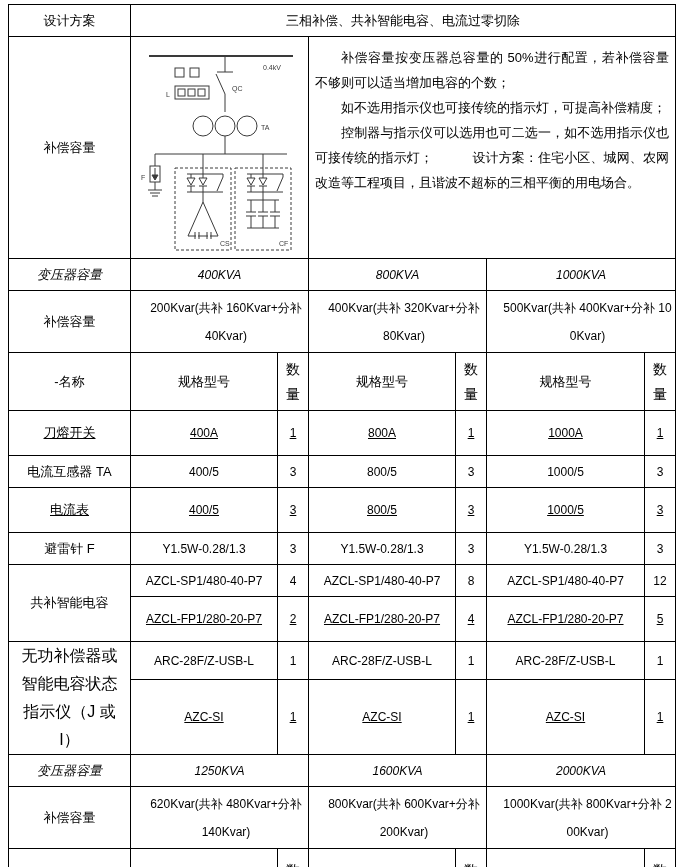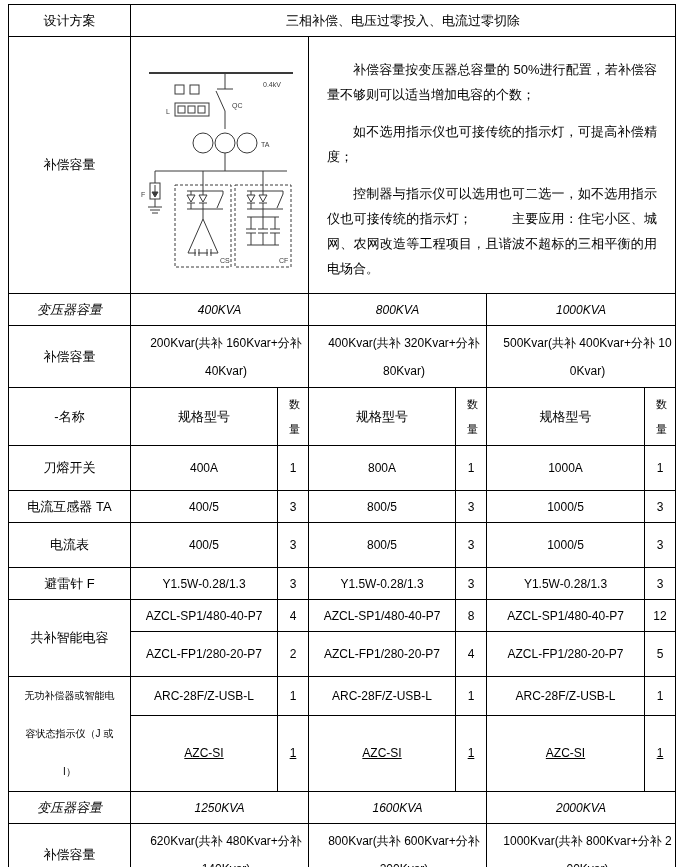--- a/index.html
+++ b/index.html
@@ -1,35 +1,35 @@
 <!DOCTYPE html>
 <html><head>
 <meta charset="utf-8">
 <style>
   html,body{margin:0;padding:0;background:#ffffff;}
   body{width:683px;height:867px;font-family:"Liberation Sans","DejaVu Sans",sans-serif;color:#000;}
   table.spec{border-collapse:collapse;table-layout:fixed;width:667px;margin:4px 8px 0 8px;}
   td{border:1px solid #000;text-align:center;vertical-align:middle;font-size:12px;padding:1px 2px;overflow:hidden;word-break:break-all;}
   td.lbl{font-size:13px;margin-top:6px;}
   td.namecell{font-size:13px;margin-top:44px;}
-  td.wraplbl{font-size:10px;padding:0 12px;line-height:38px;}
+  td.wraplbl{font-size:16px;padding:0 12px;line-height:28px;}
   tr.r-design{height:32px;}
   tr.r-wiring{height:222px;}
   tr.r-xfmr{height:32px;font-style:italic;}
   tr.r-comp{height:62px;}
   td.compval{font-size:12px;line-height:28px;padding-left:15px;}
   tr.r-head{height:58px;}
   tr.r-head2{height:68px;}
-  td.qtyhead{font-size:11px;line-height:25px;padding:0 8px;text-align:right;}
+  td.qtyhead{font-size:14px;line-height:25px;padding:0 8px;text-align:right;}
   tr.r-item{height:32px;}
-  tr.r-item2{height:45px;}
+  tr.r-item2{height:45px;text-decoration:underline;}
   tr.r-azcsi{height:63px;text-decoration:underline;}
   td.diagram{padding:0;vertical-align:middle;}
   td.notes{text-align:left;vertical-align:top;padding:8px 6px 0 6px;}
-  td.notes p{margin:12px;font-size:13px;line-height:25px;text-indent:2em;text-align:justify;}
+  td.notes p{margin:0;font-size:13px;line-height:25px;text-indent:2em;text-align:justify;}
   svg{display:block;margin:2px auto 0 auto;}
   svg line,svg rect,svg circle,svg polygon,svg path{stroke:#3a3a3a;fill:none;stroke-width:1;}
   svg text{stroke:none;fill:#3a3a3a;font-size:7px;font-family:"Liberation Sans","DejaVu Sans",sans-serif;}
 </style>
 </head>
 <body>
 
 <table class="spec">
   <colgroup>
     <col style="width:122px">
@@ -37,21 +37,21 @@
       <col style="width:31px">
     <col style="width:147px">
       <col style="width:31px">
       <col style="width:158px">
       <col style="width:31px">
   </colgroup>
 
   <tbody>
       <tr class="r-design">
     <td class="lbl">设计方案</td>
-    <td colspan="6" class="lbl">三相补偿、电压过零投入、电流过零切除</td>
+    <td colspan="6" class="lbl">三相补偿、共补智能电容、电流过零切除</td>
   </tr>
 
   <tr class="r-wiring">
     <td class="lbl">补偿容量</td>
     <td colspan="2" class="diagram">
       <svg width="170" height="214" viewBox="0 0 170 214">
 
         <line x1="14" y1="14" x2="158" y2="14" style="stroke-width:2"></line>
         <text x="128" y="28">0.4kV</text>
 
@@ -140,21 +140,21 @@
         <line x1="135" y1="170" x2="145" y2="170"></line>
         <line x1="135" y1="174" x2="145" y2="174"></line>
         <line x1="140" y1="174" x2="140" y2="186"></line>
         <line x1="112" y1="186" x2="144" y2="186"></line>
         <text x="144" y="204">CF</text>
       </svg>
     </td>
     <td colspan="4" class="notes">
       <p>补偿容量按变压器总容量的 50%进行配置，若补偿容量不够则可以适当增加电容的个数；</p>
       <p>如不选用指示仪也可接传统的指示灯，可提高补偿精度；</p>
-      <p>控制器与指示仪可以选用也可二选一，如不选用指示仪也可接传统的指示灯；　　　主要应用：住宅小区、城网、农网改造等工程项目，且谐波不超标的三相平衡的用电场合。</p>
+      <p>控制器与指示仪可以选用也可二选一，如不选用指示仪也可接传统的指示灯；　　　设计方案：住宅小区、城网、农网改造等工程项目，且谐波不超标的三相平衡的用电场合。</p>
     </td>
   </tr>
 
   <tr class="r-xfmr">
     <td class="lbl">变压器容量</td>
     <td colspan="2">400KVA</td>
     <td colspan="2">800KVA</td>
     <td colspan="2">1000KVA</td>
   </tr>
   <tr class="r-comp">

